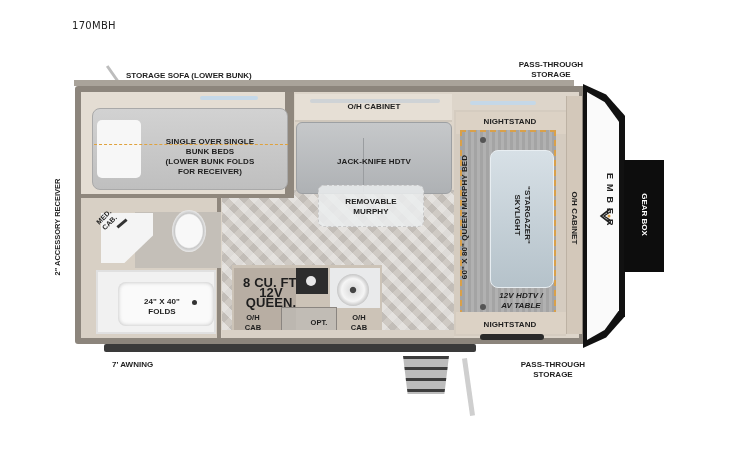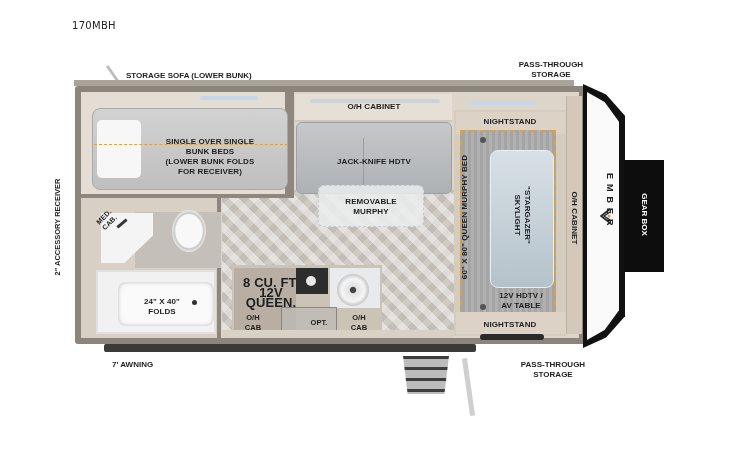--- a/index.html
+++ b/index.html
@@ -166,21 +166,21 @@
 <div class="abs lbl" style="left:456px; top:117px; width:108px; background:#dcd2c5;">NIGHTSTAND</div>
 <div class="abs murphy"></div>
 <div class="abs" style="left:480px; top:137px; width:6px; height:6px; border-radius:50%; background:#555;"></div>
 <div class="abs" style="left:480px; top:304px; width:6px; height:6px; border-radius:50%; background:#555;"></div>
 <div class="abs skylight"></div>
 <div class="abs lbl rot-left" style="left:400px; top:212px; width:130px;">60" X 80" QUEEN MURPHY BED</div>
 <div class="abs lbl rot-right" style="left:482px; top:205px; width:80px;">
   <div>"STARGAZER"</div>
   <div>SKYLIGHT</div>
 </div>
-<div class="abs lbl" style="left:486px; top:291px; width:70px;">
+<div class="abs lbl" style="left:486px; top:291px; width:70px;font-style:italic;">
   <div>12V HDTV /</div>
   <div>AV TABLE</div>
 </div>
 <div class="abs ns-bot"></div>
 <div class="abs lbl" style="left:456px; top:320px; width:108px;">NIGHTSTAND</div>
 <div class="abs" style="left:480px; top:334px; width:64px; height:6px; background:#2a2a2a; border-radius:3px;"></div>
 <div class="abs oh-right"></div>
 <div class="abs lbl rot-right" style="left:524px; top:213px; width:100px;">O/H CABINET</div>
 
 <div class="abs cap-outline"></div>

